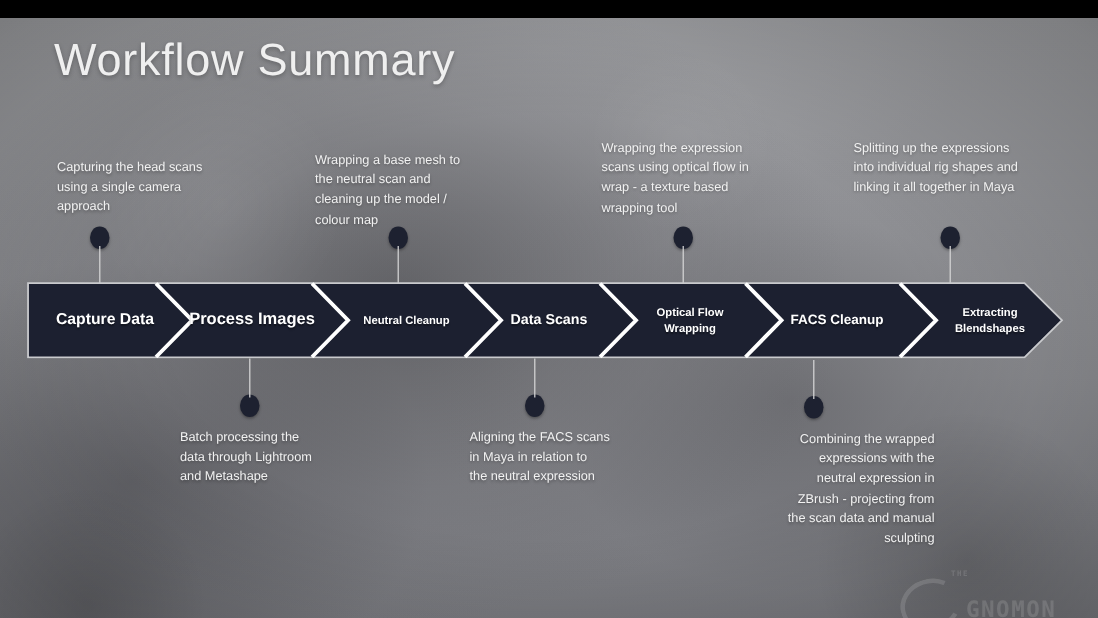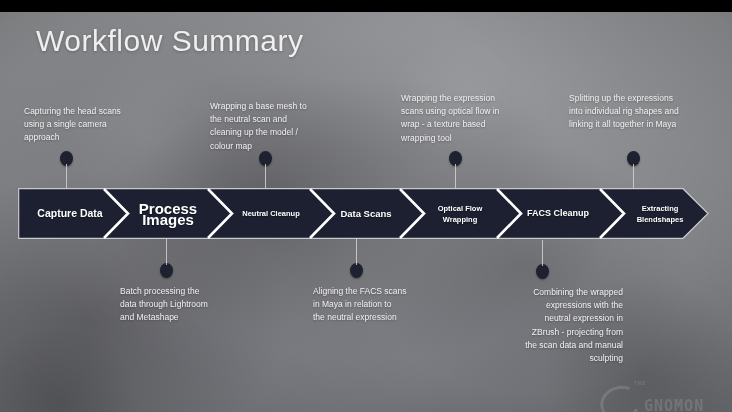--- a/index.html
+++ b/index.html
@@ -152,21 +152,21 @@
 <body>
 
 <div id="slide">
 
   <div class="bg-layer bg-base"></div>
   <div class="bg-layer bg-blotch-a"></div>
   <div class="bg-layer bg-vignette"></div>
 
   <div class="title">Workflow Summary</div>
 
-  <div class="note" style="left:24px; top:93px; width:125px;">Capturing the head scans
+  <div class="note" style="left:38px; top:93px; width:125px;">Capturing the head scans
 using a single camera
 approach</div>
   <div class="note" style="left:210px; top:88px; width:125px;">Wrapping a base mesh to
 the neutral scan and
 cleaning up the model /
 colour map</div>
   <div class="note" style="left:401px; top:80px; width:128px;">Wrapping the expression
 scans using optical flow in
 wrap - a texture based
 wrapping tool</div>
@@ -224,21 +224,21 @@
         <path d="M86,1 L110,25.5 L86,50"></path>
         <path d="M190,1 L214,25.5 L190,50"></path>
         <path d="M292,1 L316,25.5 L292,50"></path>
         <path d="M382,1 L406,25.5 L382,50"></path>
         <path d="M479,1 L503,25.5 L479,50"></path>
         <path d="M582,1 L606,25.5 L582,50"></path>
       </g>
     </svg>
 
     <div class="bar-label" style="left:6px;  width:92px;  font-size:10.5px;">Capture Data</div>
-    <div class="bar-label" style="left:104px; width:92px; font-size:15px;">Process Images</div>
+    <div class="bar-label" style="left:104px; width:92px; font-size:11px;">Process Images</div>
     <div class="bar-label" style="left:207px; width:92px; font-size:7.5px;">Neutral Cleanup</div>
     <div class="bar-label" style="left:302px; width:92px; font-size:9.5px;">Data Scans</div>
     <div class="bar-label" style="left:396px; width:92px; font-size:7.5px;">Optical Flow
 Wrapping</div>
     <div class="bar-label" style="left:494px; width:92px; font-size:9px;">FACS Cleanup</div>
     <div class="bar-label" style="left:596px; width:92px; font-size:7.5px;">Extracting
 Blendshapes</div>
   </div>
 
   <div class="watermark">

